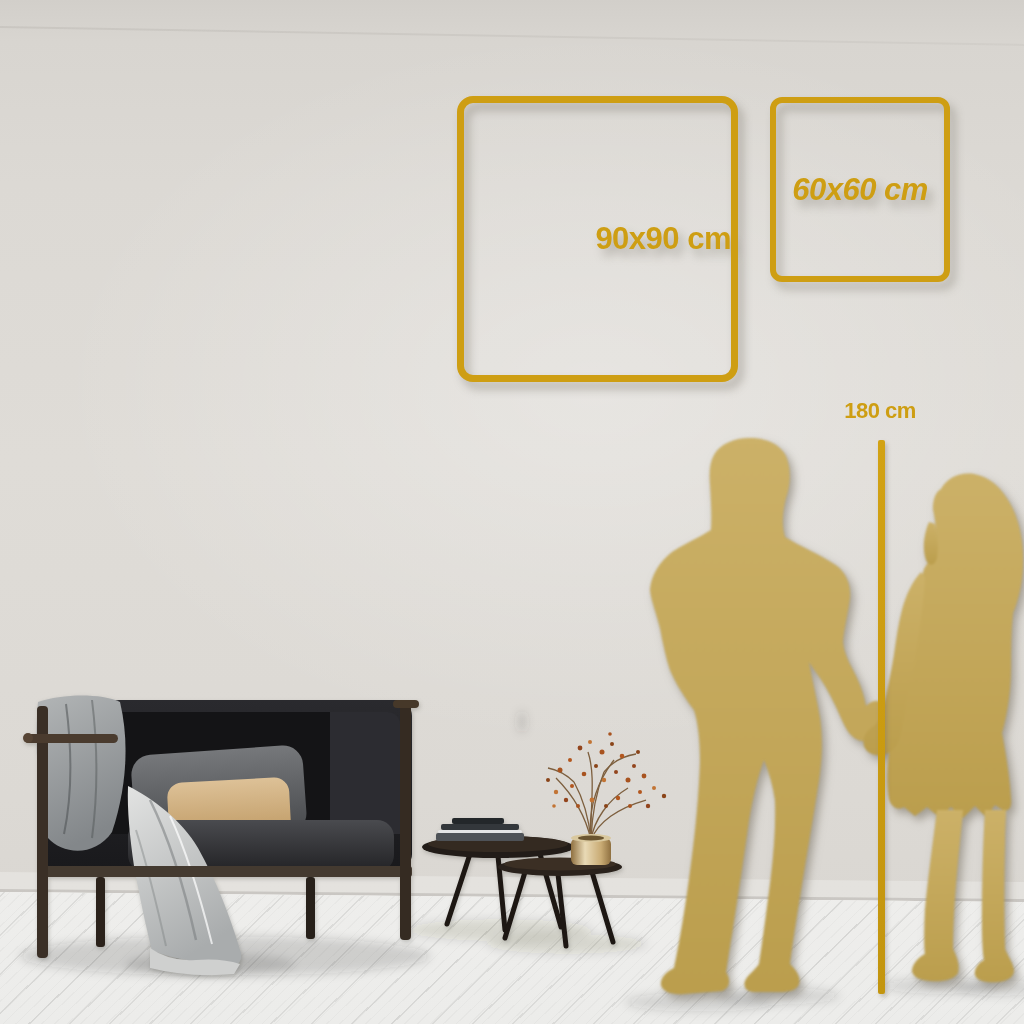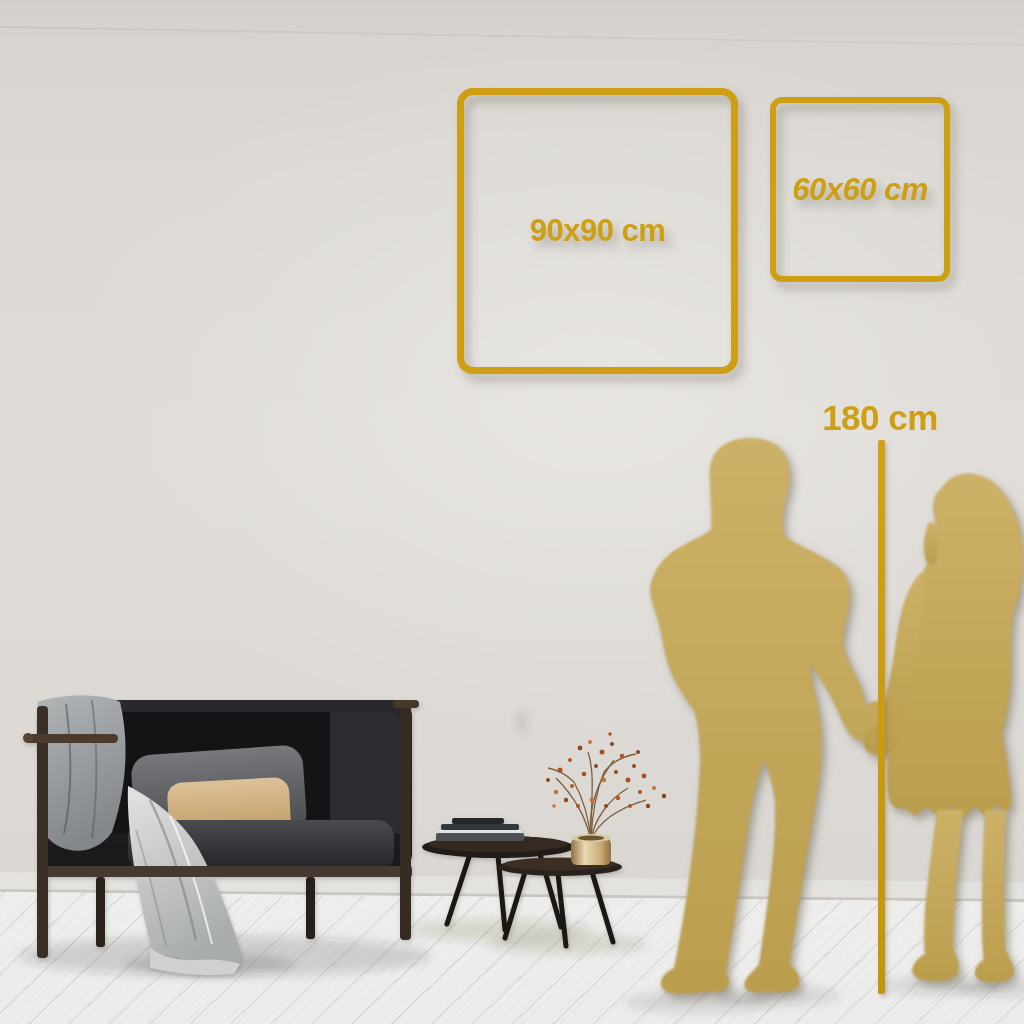--- a/index.html
+++ b/index.html
@@ -36,25 +36,25 @@
   .size-frame{
     position:absolute;border:7px solid #ce9e13;border-radius:16px;
     display:flex;align-items:center;justify-content:center;
     filter:drop-shadow(5px 7px 5px rgba(105,100,88,0.40));
     z-index:4;
   }
   .frame-label{
     color:#ce9e13;font-weight:700;font-size:31px;letter-spacing:-0.5px;white-space:nowrap;
   }
   .f120{left:48px;top:97px;width:358px;height:357px;}
-  .f90{left:457px;top:88px;width:267px;height:272px;}
+  .f90{left:457px;top:96px;width:267px;height:272px;justify-content:flex-end;}
   .f60{left:770px;top:97px;width:168px;height:173px;border-width:6px;border-radius:12px;font-style:italic;}
   .height-label{
     position:absolute;left:810px;top:398px;width:140px;text-align:center;
-    color:#ce9e13;font-weight:700;font-size:35px;letter-spacing:-0.5px;z-index:5;
+    color:#ce9e13;font-weight:700;font-size:22px;letter-spacing:-0.5px;z-index:5;
   }
   .height-line{
     position:absolute;left:878px;top:440px;width:7px;height:554px;border-radius:2px;
     background:linear-gradient(180deg,#d2a214,#c3950e);
     filter:drop-shadow(2px 3px 2px rgba(120,110,88,0.35));
     z-index:3;
   }
   .art{position:absolute;inset:0;z-index:2;}
   .couple{filter:blur(1.1px) drop-shadow(4px 5px 4px rgba(115,108,92,0.55));}
   .furniture{filter:drop-shadow(1px 2px 2px rgba(60,58,52,0.25));}

